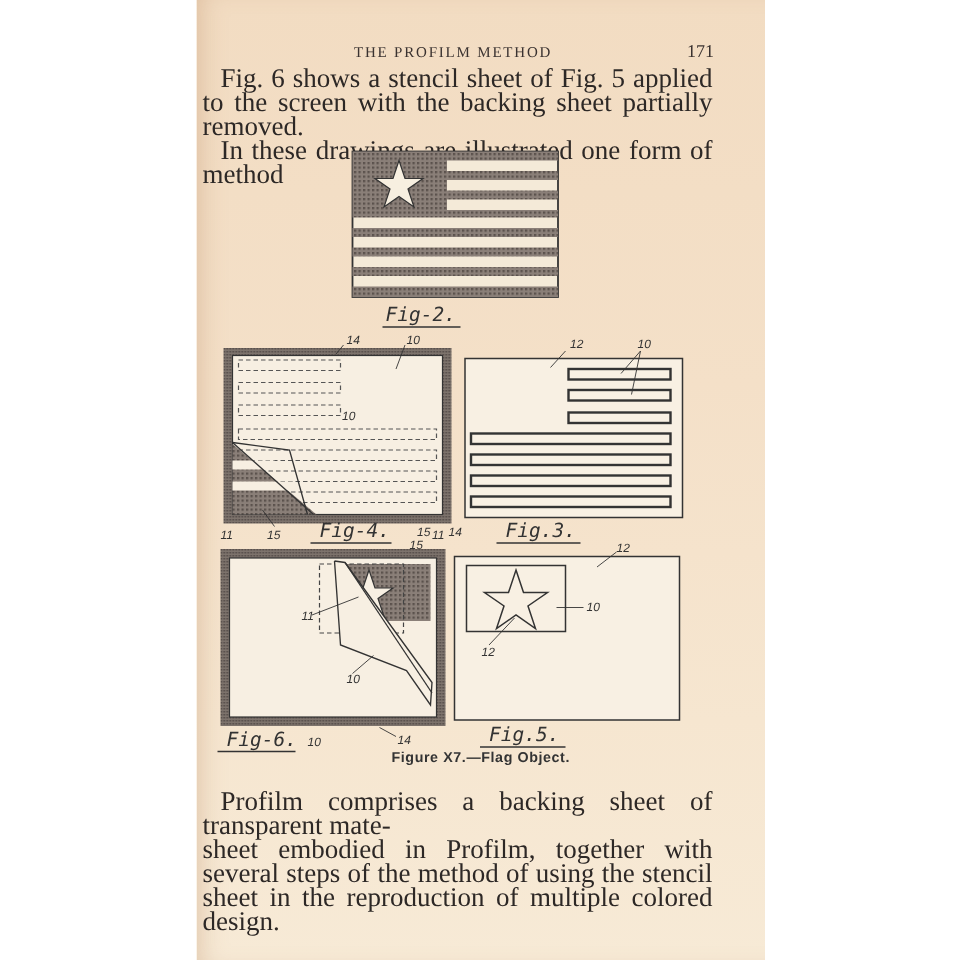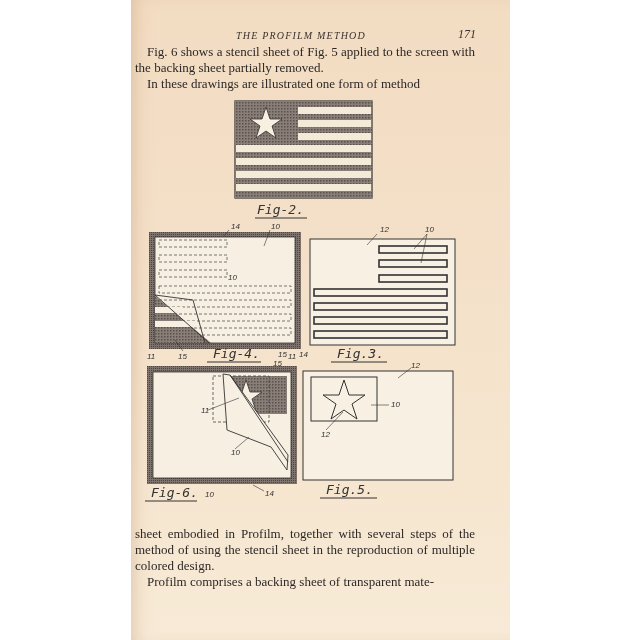--- a/index.html
+++ b/index.html
@@ -7,26 +7,26 @@
       width: 640px; height: 640px; background: #ffffff; position: relative; overflow: hidden;
       font-family: "Liberation Serif", serif;
     }
     .page {
       position: absolute; left: 131px; top: 0; width: 379px; height: 640px;
       background: linear-gradient(180deg, #f2dcc2 0%, #f4e0c8 40%, #f6e6d0 75%, #f7ead6 100%);
       box-shadow: inset 12px 0 18px -10px rgba(180,130,90,0.35);
     }
     .running-head {
       position: absolute; top: 28px; left: 0; width: 379px; height: 16px;
-      font-size: 10px; letter-spacing: 1.2px; color: #3a3230; font-style: italic;
+      font-size: 10px; letter-spacing: 1.2px; color: #3a3230;
     }
     .running-head .title { position: absolute; left: 105px; top: 2px; }
     .running-head .pageno { position: absolute; right: 34px; top: -1px; font-size: 12px; letter-spacing: 0; }
     .para {
-      position: absolute; left: 4px; width: 340px; font-size: 13px; line-height: 16px;
+      position: absolute; left: 4px; width: 340px; font-size: 18px; line-height: 16px;
       color: #2d2826; text-align: justify;
     }
     .p1 { top: 44px; }
     .p3 { top: 526px; }
     .caption {
       position: absolute; top: 500px; left: 0; width: 379px; text-align: center;
       font-family: "Liberation Sans", sans-serif; font-weight: bold; font-size: 9.5px;
       letter-spacing: 0.4px; color: #333;
     }
     svg.figs { position: absolute; left: 0; top: 0; }
@@ -160,19 +160,20 @@
       <line x1="280" y1="368" x2="267" y2="378" stroke="#333" stroke-width="0.6"></line>
       <text class="ref" x="260" y="407">10</text>
       <line x1="240" y1="405" x2="258" y2="405" stroke="#333" stroke-width="0.6"></line>
       <text class="ref" x="190" y="437">12</text>
       <line x1="195" y1="430" x2="212" y2="412" stroke="#333" stroke-width="0.6"></line>
       <text class="figlabel" x="195" y="494">Fig.5.</text>
       <line x1="189" y1="498" x2="246" y2="498" stroke="#333" stroke-width="1"></line>
     </g>
   </svg>
 
+  <div class="caption">Figure X7.—Flag Object.</div>
 
   <div class="para p3">
+    <div style="text-indent:12px">Profilm comprises a backing sheet of transparent mate-</div>
     <div>sheet embodied in Profilm, together with several steps of the method of using the stencil sheet in the reproduction of multiple colored design.</div>
-    <div style="text-indent:12px">Profilm comprises a backing sheet of transparent mate-</div>
   </div>
 
 </div>
 
 </body></html>

